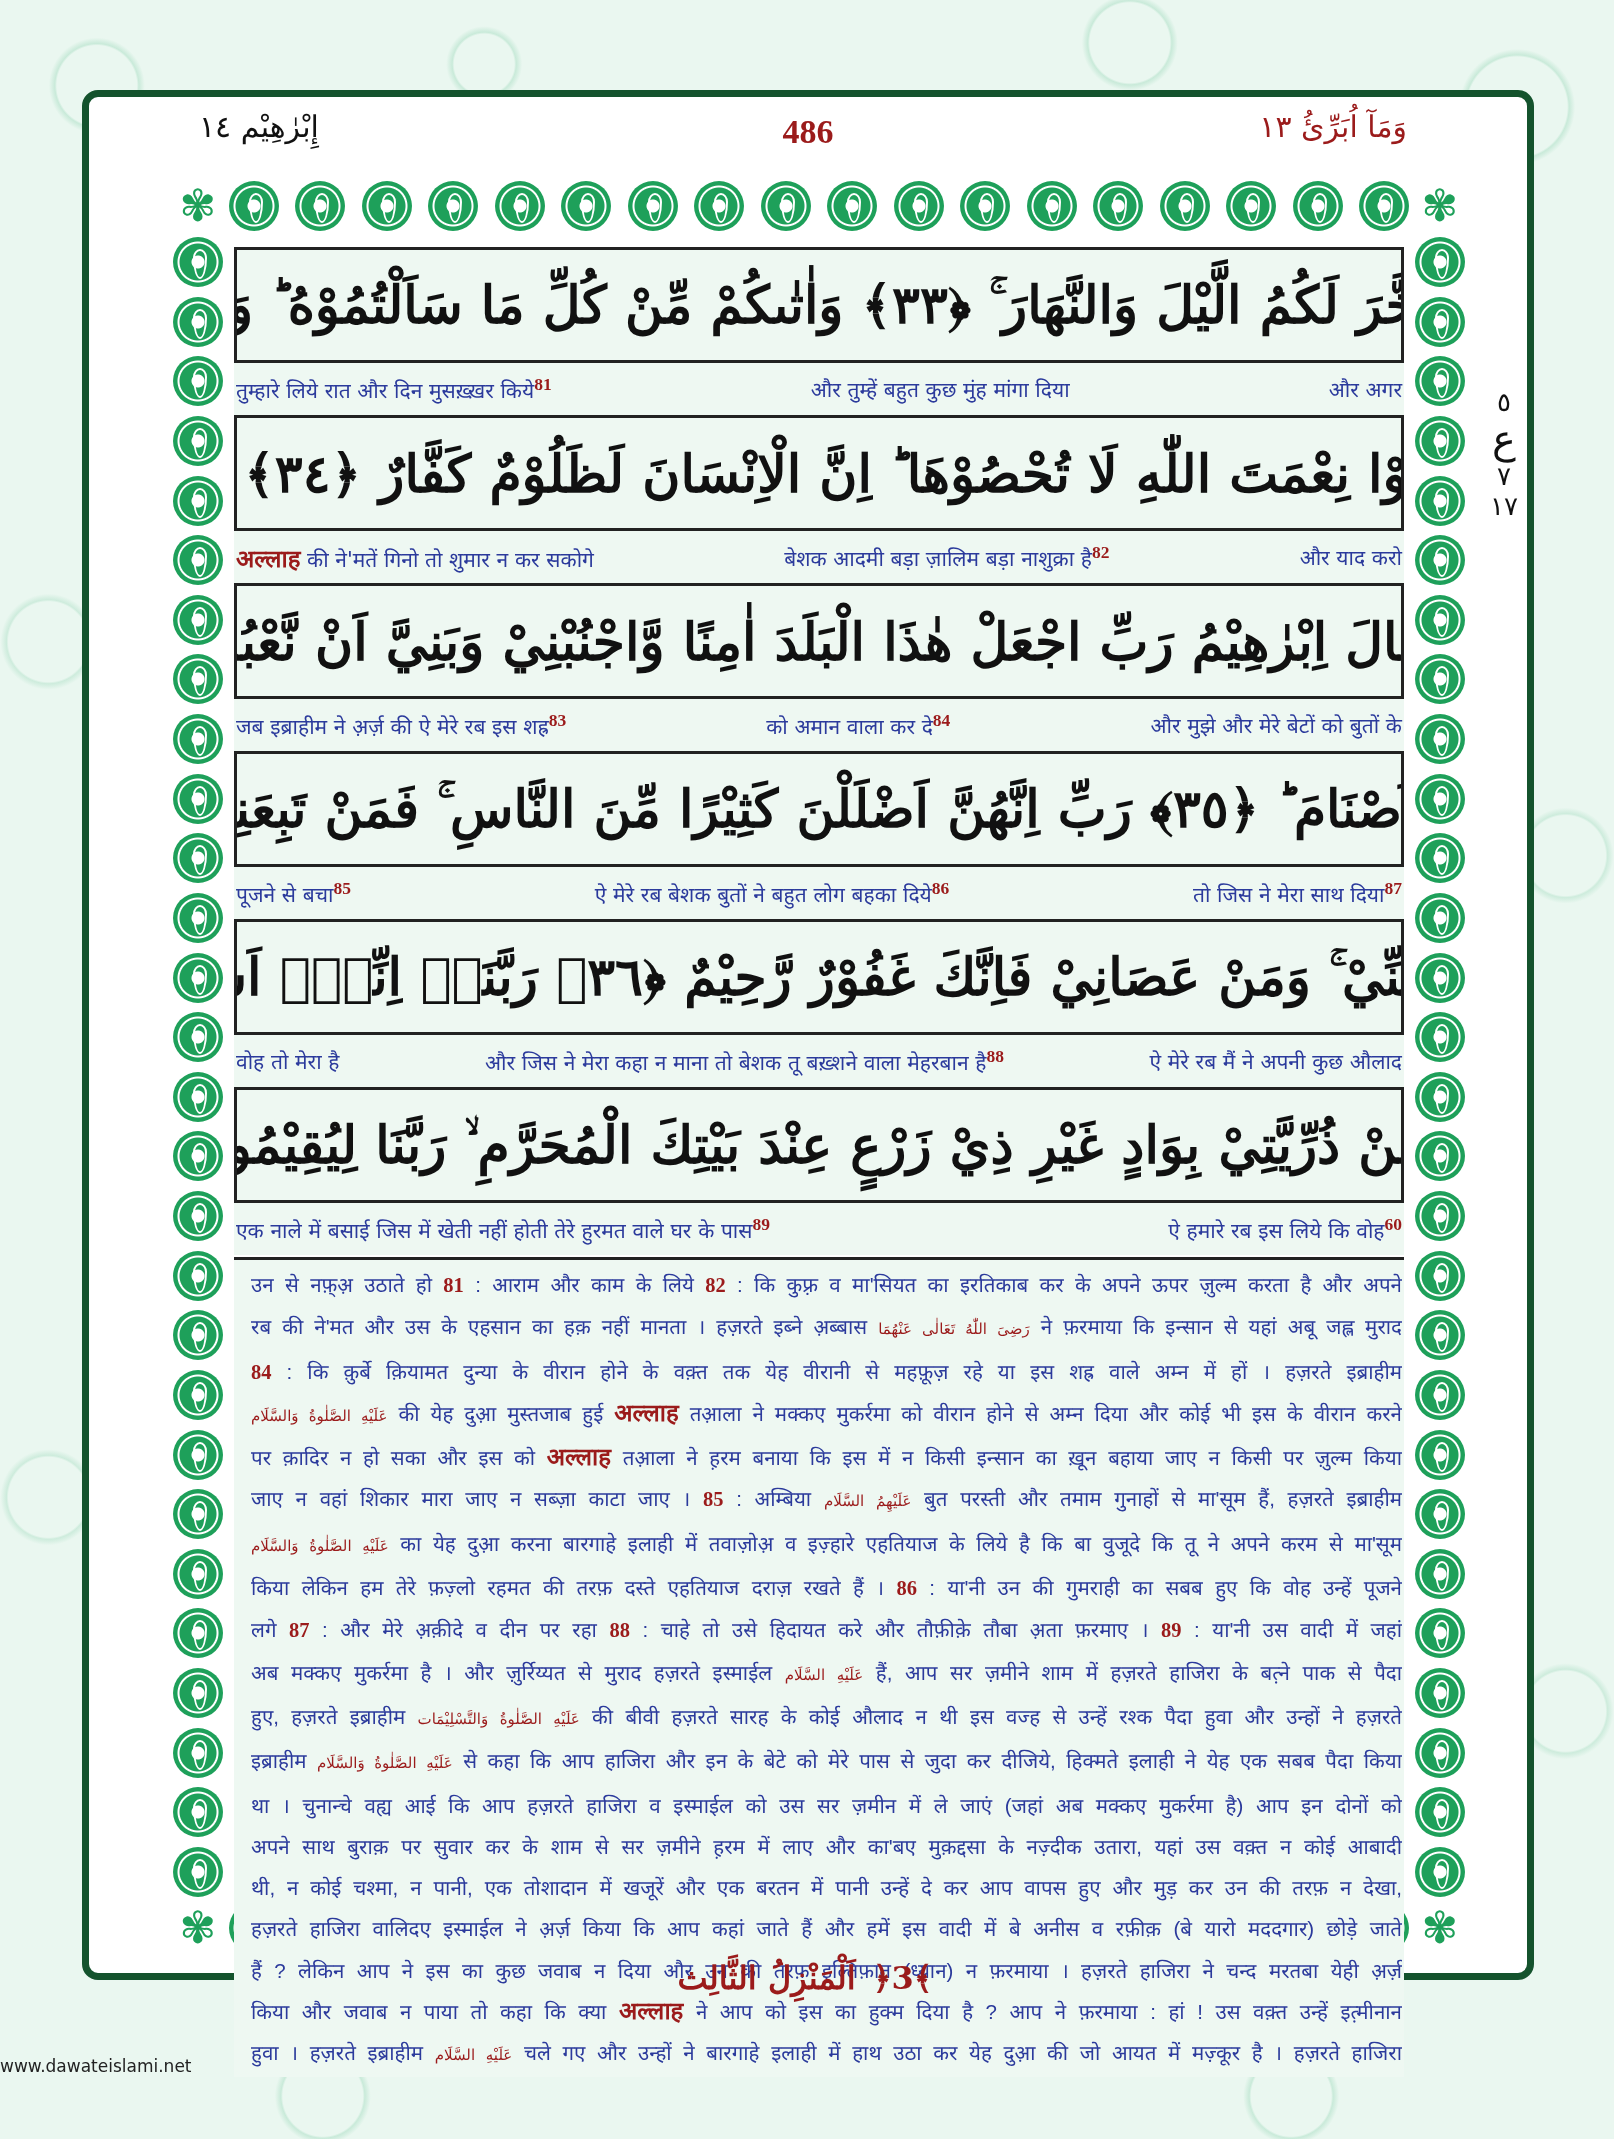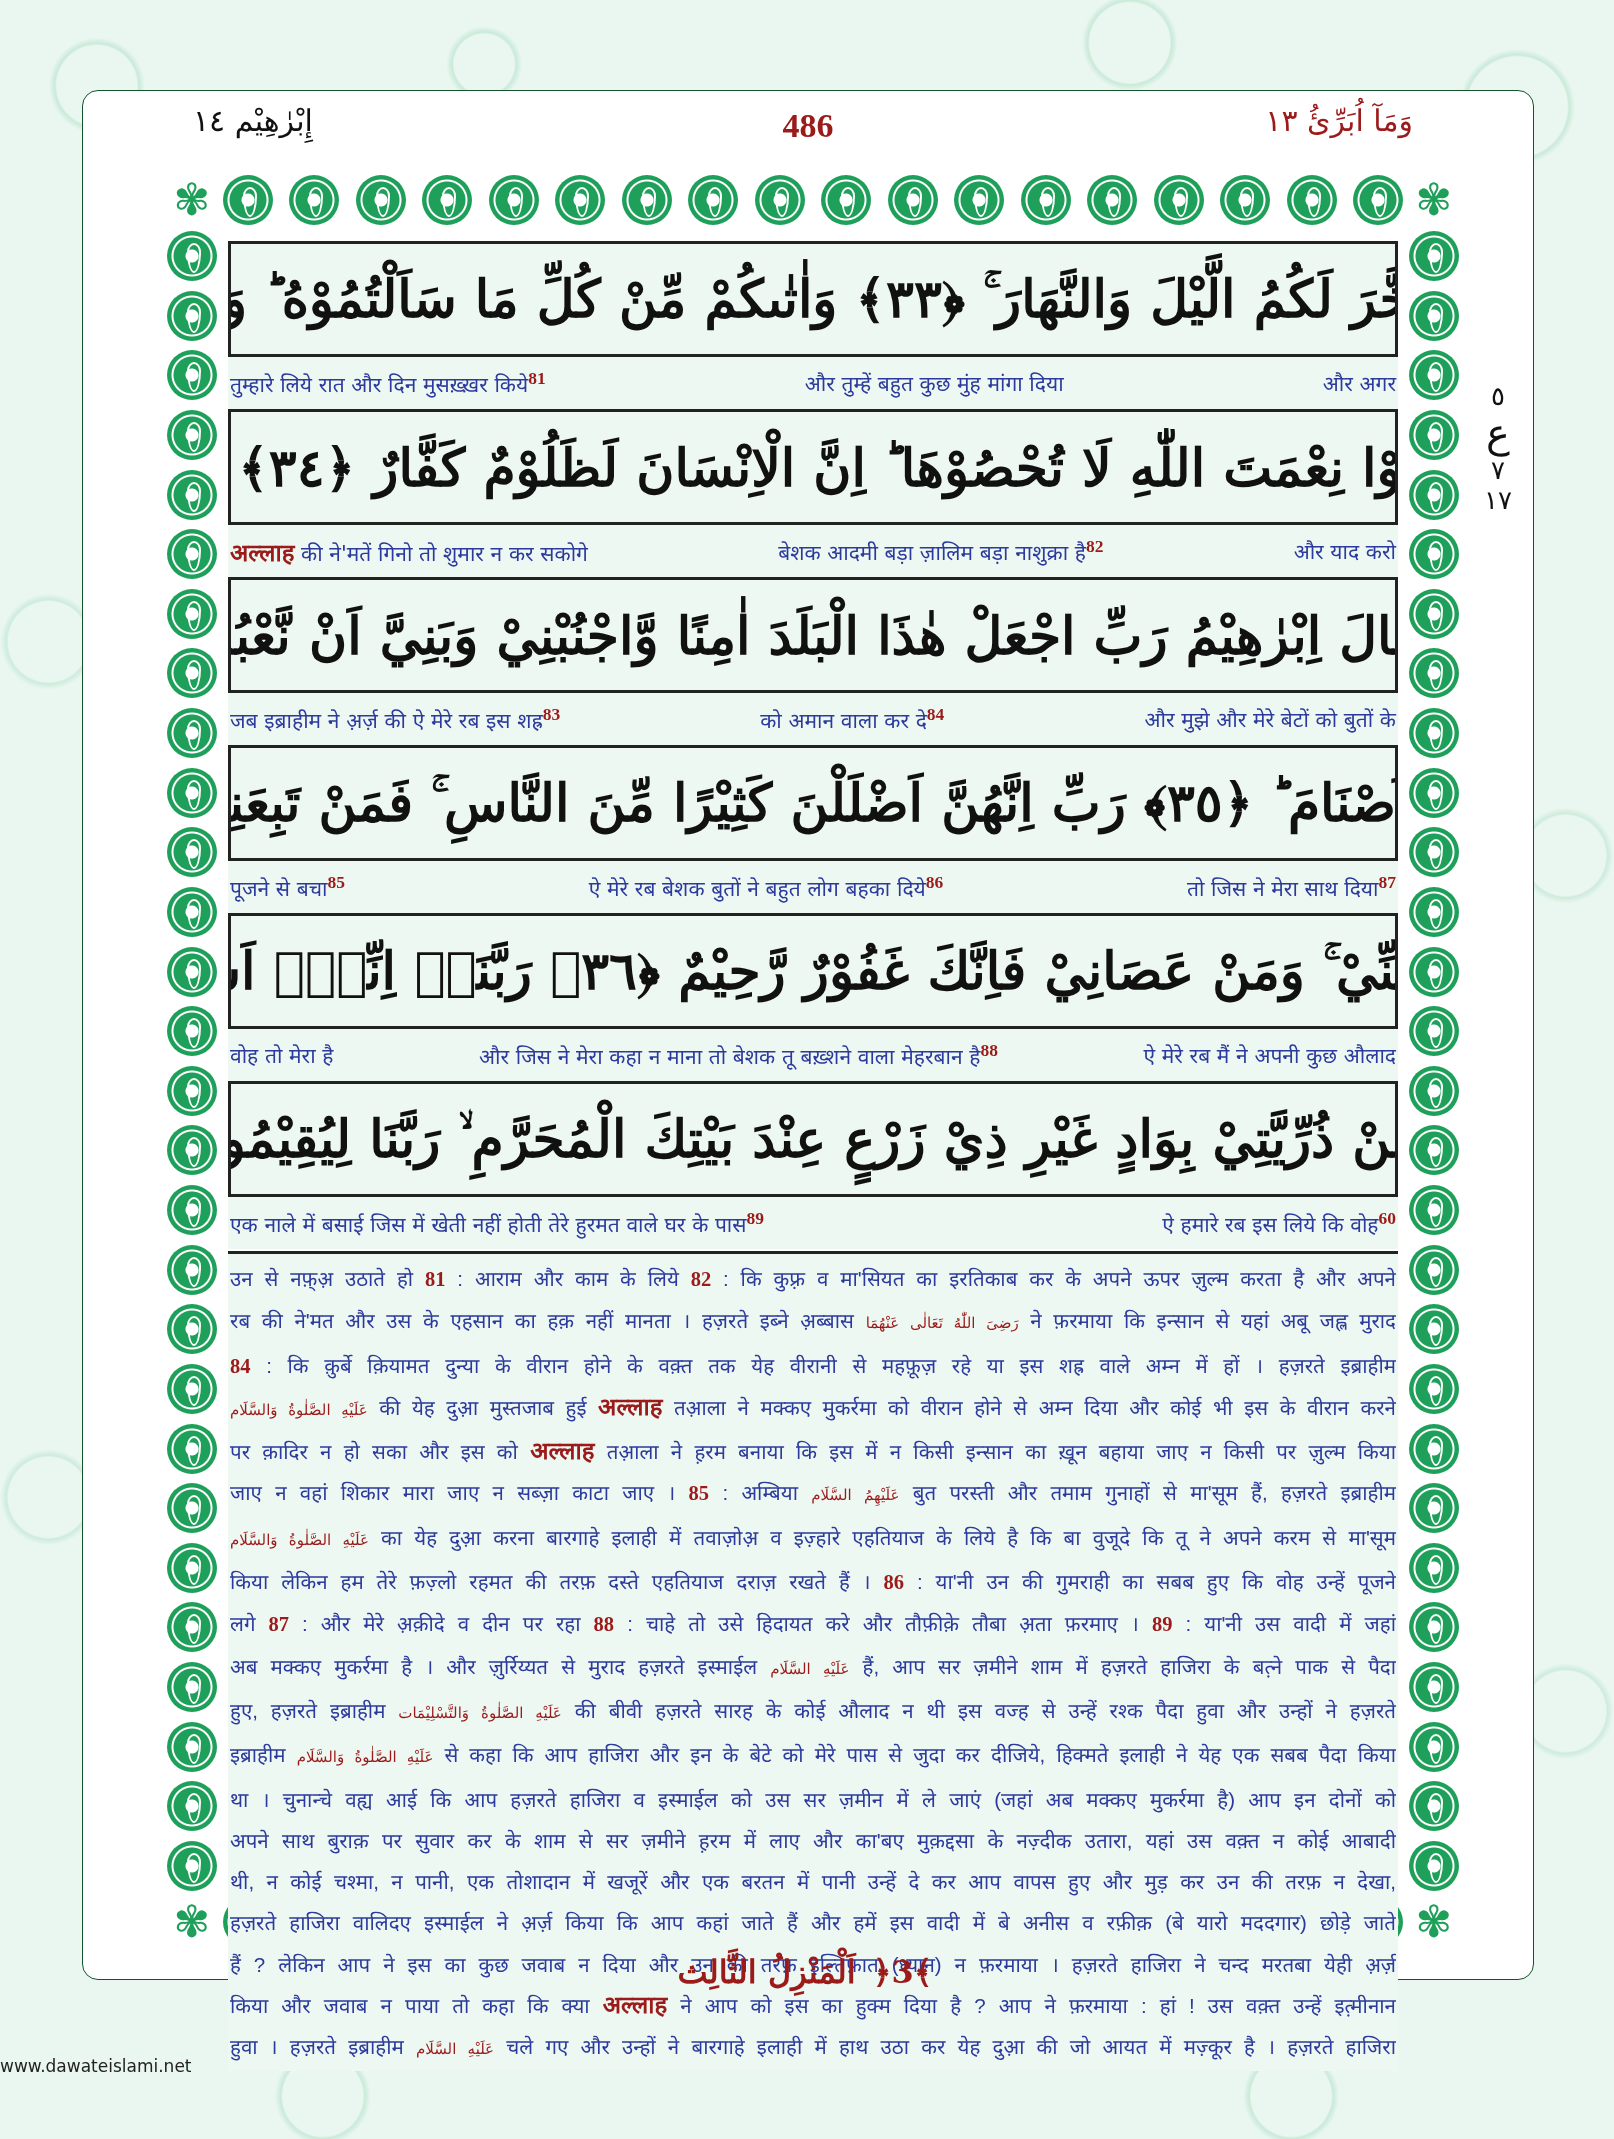--- a/index.html
+++ b/index.html
@@ -23,21 +23,21 @@
       radial-gradient(circle at 97% 80%, transparent 40px, rgba(140,210,175,0.3) 42px, transparent 48px),
       radial-gradient(circle at 20% 98%, transparent 40px, rgba(140,210,175,0.35) 42px, transparent 48px),
       radial-gradient(circle at 80% 98%, transparent 40px, rgba(140,210,175,0.35) 42px, transparent 48px),
       #eaf7f0;
   }
   .page {
     position: absolute;
     left: 82px; top: 90px;
     width: 1452px; height: 1890px;
     background: #ffffff;
-    border: 1px solid #14532d;
+    border: 7px solid #14532d;
     border-radius: 16px;
   }
   .header {
     position: absolute; left: 0; right: 0; top: 12px; height: 50px;
   }
   .header .surah {
     position: absolute; left: 110px; top: 0;
     font-family: "DejaVu Serif", serif; font-size: 30px; color: #111;
     direction: rtl;
   }
@@ -113,21 +113,21 @@
     padding: 8px 2px;
   }
   .trans-line sup, .fn-num {
     color: #9b1b1b; font-weight: bold;
     font-family: "Liberation Serif", serif;
   }
   .allah { color: #9b1b1b; font-weight: bold; font-family: "Liberation Serif", serif; font-size: 24px; }
   .divider { height: 3px; background: #222; margin-top: 2px; }
   .commentary {
     background: #eef8f2;
-    padding: 4px 2px 0 2px;
+    padding: 4px 2px 0 17px;
     font-family: "Liberation Sans", sans-serif;
     font-size: 20.5px; line-height: 41.3px; color: #2b3a9c;
     text-align: justify;
   }
   .commentary .line { display: block; white-space: nowrap; overflow: hidden; text-align-last: justify; }
   .honor { color: #9b1b1b; font-size: 15px; font-family: "DejaVu Serif", serif; }
   .ruku {
     position: absolute; left: 1395px; top: 290px; width: 40px;
     font-family: "DejaVu Serif", serif; color: #111; text-align: center;
     font-size: 26px; line-height: 30px;

